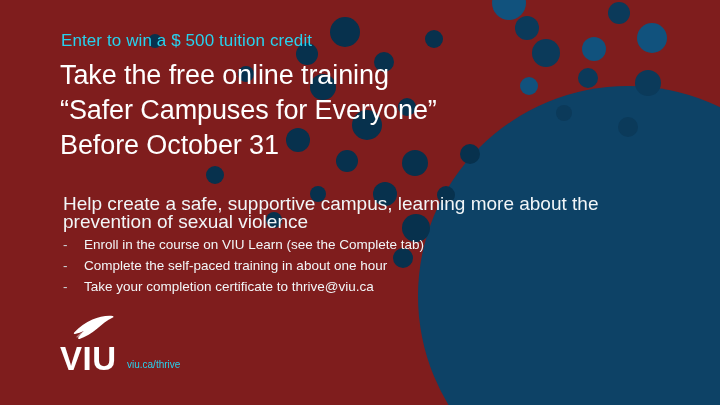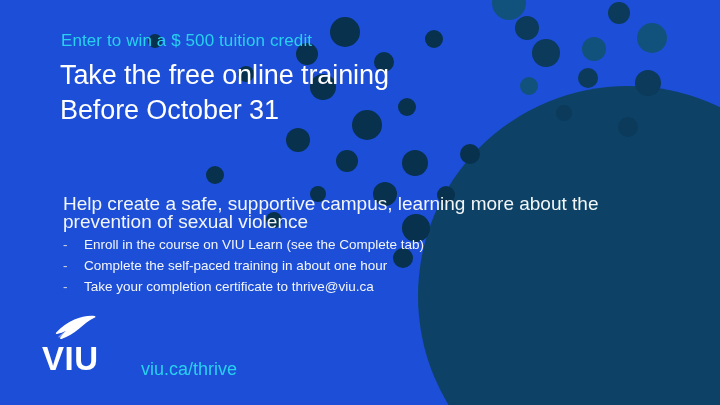--- a/index.html
+++ b/index.html
@@ -5,21 +5,21 @@
   html, body {
     margin: 0;
     padding: 0;
     background: #000;
   }
   #slide {
     position: relative;
     width: 720px;
     height: 405px;
     overflow: hidden;
-    background: #1d4ed8;
+    background: #7f1d1d;
     font-family: "Liberation Sans", sans-serif;
     -webkit-font-smoothing: antialiased;
   }
 
   
   #bg {
     position: absolute;
     inset: 0;
     overflow: hidden;
     pointer-events: none;
@@ -95,41 +95,41 @@
   }
   .bullets .marker {
     width: 21px;
     flex: 0 0 21px;
     color: #cfd9de;
   }
 
   
   #logo-block {
     position: absolute;
-    left: 42px;
+    left: 60px;
     top: 315px;
   }
   #leaf-icon {
     display: block;
     margin-left: 6px;
   }
   #viu-wordmark {
     display: block;
     margin-top: 1px;
     font-size: 33px;
     font-weight: bold;
     color: #ffffff;
     letter-spacing: 0.5px;
     line-height: 34px;
   }
   #thrive-url {
     position: absolute;
-    left: 141px;
+    left: 127px;
     top: 359px;
-    font-size: 18px;
+    font-size: 10px;
     color: #27d2ee;
     white-space: nowrap;
   }
 </style>
 </head>
 <body>
 
 <div id="slide">
 
   <div id="bg">
@@ -168,20 +168,21 @@
     <div class="dot faint" style="left:266px; top:212px; width:16px; height:16px;"></div>
     <div class="dot faint" style="left:148px; top:34px; width:14px; height:14px;"></div>
   </div>
 
   <div id="content">
 
     <div class="eyebrow">Enter to win a $ 500 tuition credit</div>
 
     <div class="title">
       <div>Take the free online training</div>
+      <div>“Safer Campuses for Everyone”</div>
       <div>Before October 31</div>
     </div>
 
     <div class="intro">Help create a safe, supportive campus, learning more about the prevention of sexual violence</div>
 
     <ul class="bullets">
       <li>
         <span class="marker">-</span>
         <span>Enroll in the course on VIU Learn (see the Complete tab)</span>
       </li>

